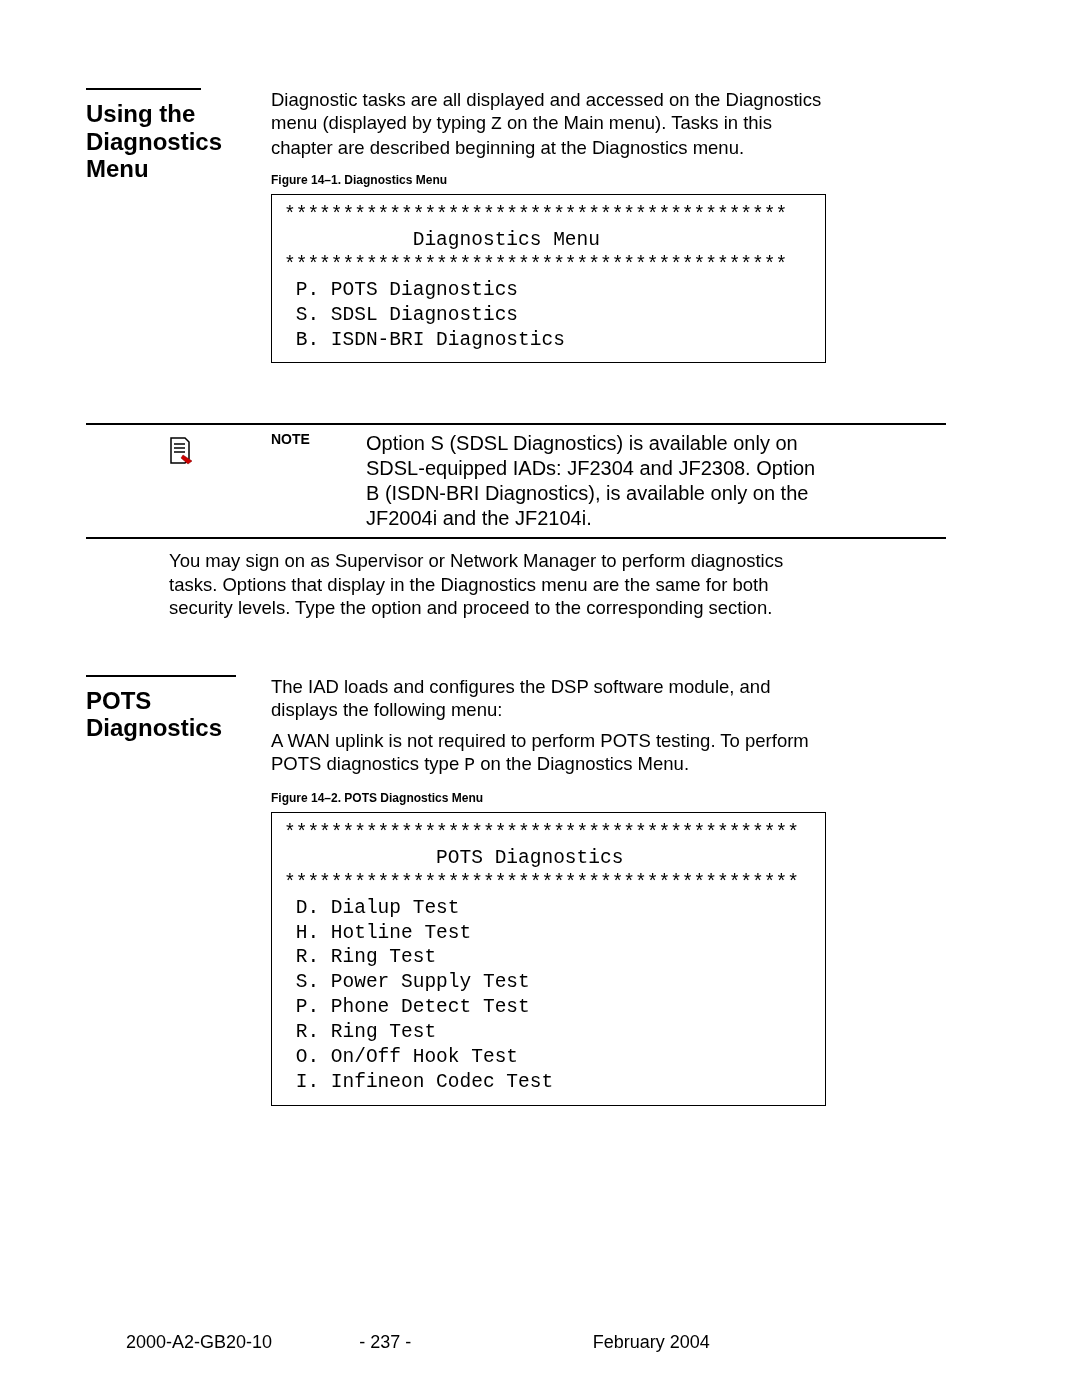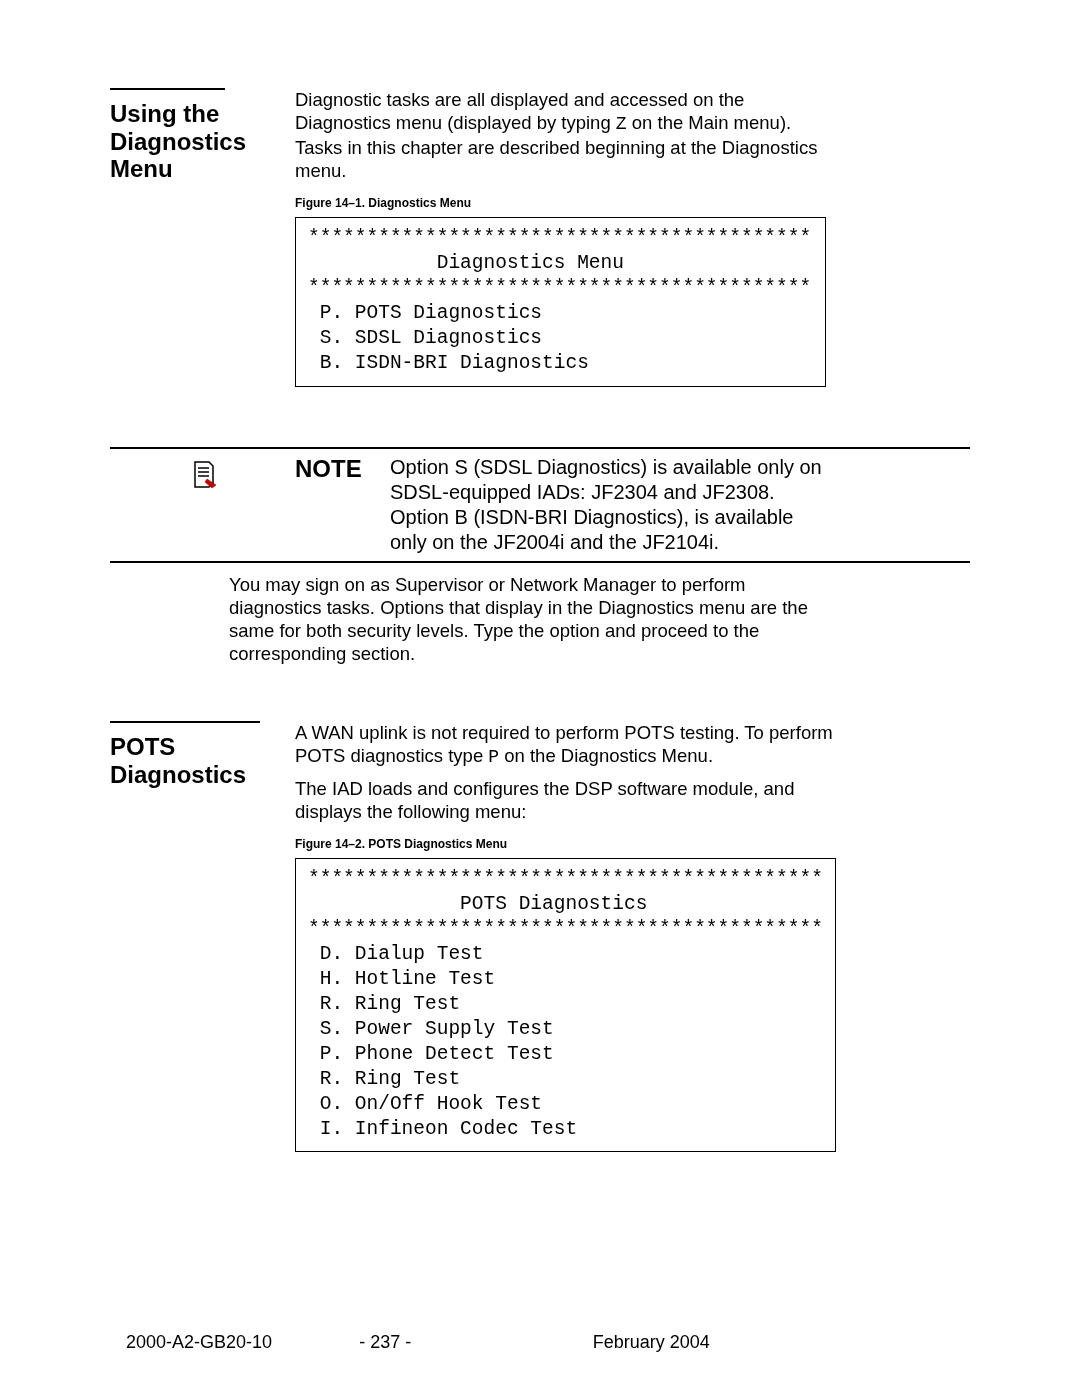--- a/index.html
+++ b/index.html
@@ -7,21 +7,21 @@
     padding: 0;
     background: #ffffff;
     font-family: Arial, Helvetica, sans-serif;
     color: #000;
   }
   .page {
     width: 936px;
     height: 1397px;
     position: relative;
     box-sizing: border-box;
-    padding: 88px 110px 0 110px;
+    padding: 88px 110px 0 86px;
   }
   .block {
     display: flex;
     align-items: flex-start;
   }
   .side {
     width: 185px;
     flex: 0 0 185px;
     margin-right: 0;
   }
@@ -82,30 +82,30 @@
   }
   .note-icon-cell {
     width: 185px;
     flex: 0 0 185px;
     display: flex;
     justify-content: center;
     padding-top: 2px;
   }
   .note-label {
     font-weight: bold;
-    font-size: 24px;
+    font-size: 14px;
     flex: 0 0 95px;
   }
   .note-text {
     flex: 1 1 auto;
     font-size: 20px;
     line-height: 1.25;
   }
   .after-note {
-    margin-left: 119px;
+    margin-left: 83px;
     margin-top: 10px;
   }
   .block2 {
     margin-top: 56px;
   }
   .footer {
     position: absolute;
     left: 16px;
     right: 0;
     bottom: 44px;
@@ -164,24 +164,24 @@
       <p class="para">You may sign on as Supervisor or Network Manager to perform diagnostics tasks. Options that display in the Diagnostics menu are the same for both security levels. Type the option and proceed to the corresponding section.</p>
     </div>
   </div>
 
   <div class="block block2">
     <div class="side">
       <div class="side-rule" style="width:150px"></div>
       <div class="side-title">POTS Diagnostics</div>
     </div>
     <div class="content">
+      <p class="para">The IAD loads and configures the DSP software module, and displays the following menu:</p>
       <p class="para">
         <span>A WAN uplink is not required to perform POTS testing. To perform POTS diagnostics type </span><span class="mono-inline">P</span><span> on the Diagnostics Menu.</span>
       </p>
-      <p class="para">The IAD loads and configures the DSP software module, and displays the following menu:</p>
       <div class="fig-caption">Figure 14–2. POTS Diagnostics Menu</div>
       <div class="menu-box">********************************************
              POTS Diagnostics
 ********************************************
  D. Dialup Test
  H. Hotline Test
  R. Ring Test
  S. Power Supply Test
  P. Phone Detect Test
  R. Ring Test

